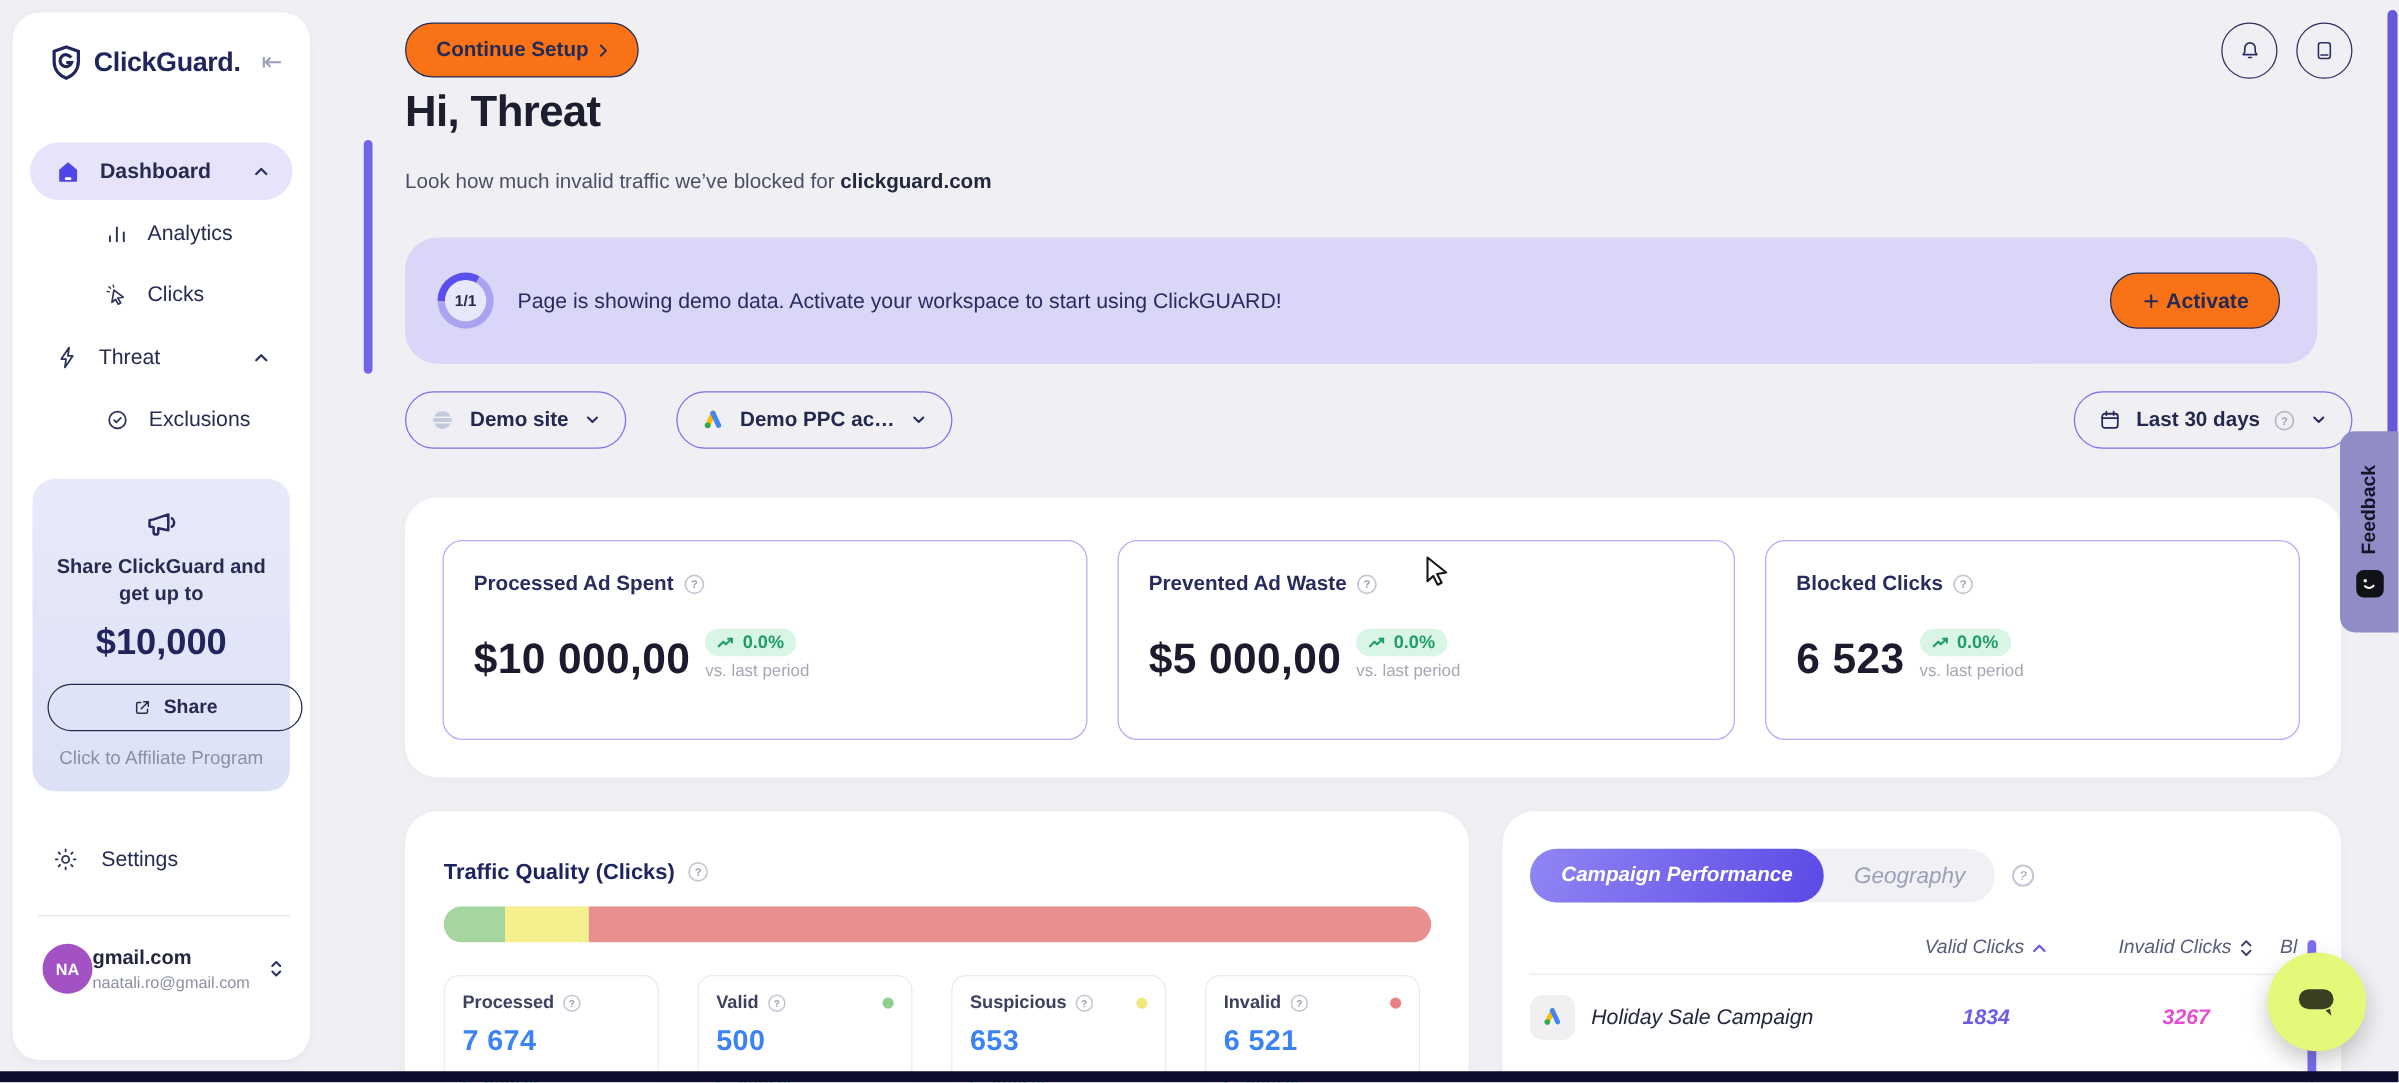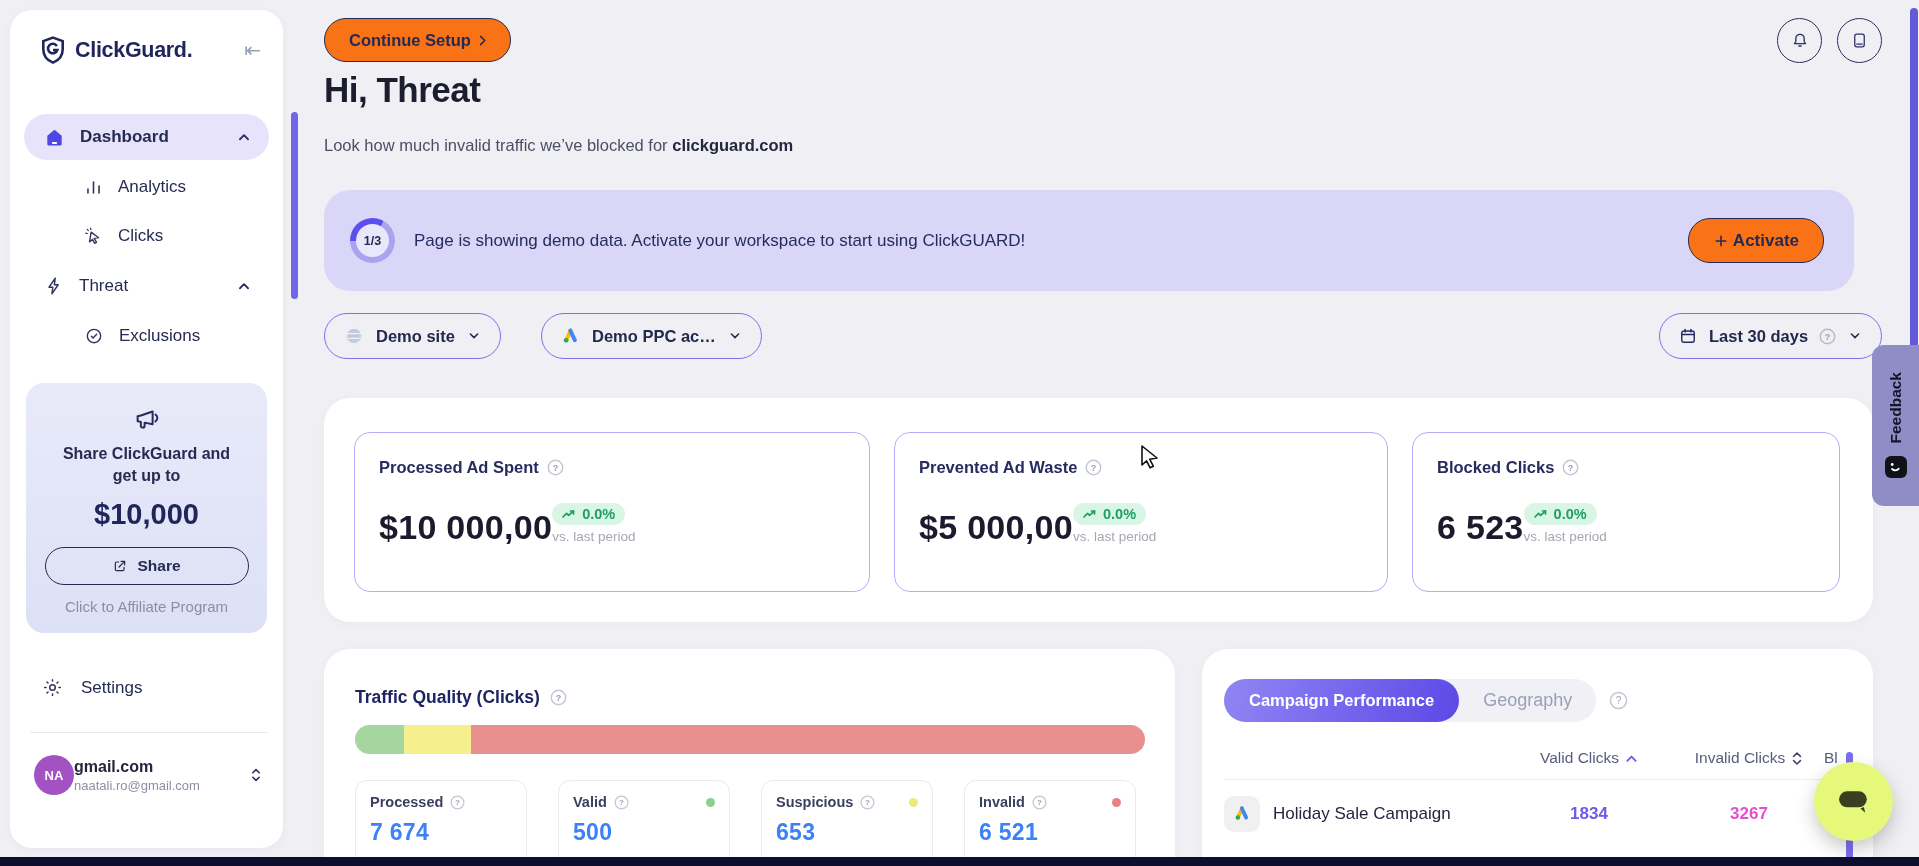--- a/index.html
+++ b/index.html
@@ -3,21 +3,21 @@
 <meta charset="utf-8">
 <style>
   * { margin:0; padding:0; box-sizing:border-box; }
   html,body { width:1919px; height:866px; }
   body { font-family:"Liberation Sans", sans-serif; background:#f0f0f4; overflow:hidden; }
   .page { position:relative; width:1919px; height:866px; background:#f0f0f4; overflow:hidden; }
   .abs { position:absolute; }
   svg { display:block; }
 
   
-  .sidebar { position:absolute; left:10px; top:10px; width:273px; height:838px;
+  .sidebar { position:absolute; left:10px; top:10px; width:238px; height:838px;
              background:#fff; border-radius:22px; box-shadow:0 2px 8px rgba(40,40,90,.05);
              display:flex; flex-direction:column; }
   .sb-head { display:flex; align-items:center; justify-content:space-between; padding:26px 22px 0 30px; }
   .brand { display:flex; align-items:center; gap:9px; }
   .brand-text { font-size:21.5px; font-weight:800; color:#20265c; letter-spacing:-.3px; }
   .collapse { font-size:20px; color:#9aa0b5; cursor:pointer; line-height:1; }
   .nav { margin-top:50px; padding:0 14px; }
   .nav-item { height:46px; border-radius:23px; display:flex; align-items:center; gap:15px;
               padding:0 16px 0 20px; font-size:17px; color:#262b52; font-weight:500; cursor:pointer; margin-bottom:5px; }
   .nav-item.active { background:#e6e3fb; font-weight:600; }
@@ -67,21 +67,21 @@
   .pill-site { left:324px; top:313px; }
   .pill-ppc  { left:541px; top:313px; }
   .pill-range{ left:1659px; top:313px; }
 
   
   .stats-wrap { left:324px; top:398px; width:1549px; height:224px; background:#fff; border-radius:26px;
                 padding:34px 0 0 30px; display:flex; gap:24px; box-shadow:0 2px 8px rgba(40,40,90,.04); }
   .stat-card { border:1.6px solid #b7aaf8; border-radius:16px; height:160px; padding:25px 24px 0; position:relative; }
   .sc-a { width:516px; } .sc-b { width:494px; } .sc-c { width:428px; }
   .stat-title { font-size:16.5px; color:#272b60; font-weight:600; display:flex; align-items:center; gap:8px; }
-  .stat-row { display:flex; align-items:flex-end; gap:0; margin-top:26px; }
+  .stat-row { display:flex; align-items:flex-end; gap:12px; margin-top:26px; }
   .stat-value { font-size:34px; font-weight:700; color:#1b1b2d; letter-spacing:.3px; line-height:1; }
   .delta-pill { background:#d9f5e6; color:#1f9e63; border-radius:12px; padding:3px 10px; font-size:14.5px;
                 font-weight:700; display:inline-flex; align-items:center; gap:6px; }
   .delta-caption { color:#a6a6b4; font-size:13.5px; margin-top:4px; }
 
   
   .traffic-card { left:324px; top:649px; width:851px; height:217px; background:#fff; border-radius:26px 26px 0 0;
                   padding:38px 28px 0 31px; box-shadow:0 2px 8px rgba(40,40,90,.04); }
   .tq-title { font-size:17.5px; font-weight:700; color:#1d2462; display:flex; align-items:center; gap:10px; }
   .tq-bar { margin-top:17px; height:29px; width:790px; border-radius:15px; display:flex; overflow:hidden; }
@@ -89,21 +89,21 @@
   .tq-cards { margin-top:26px; display:grid; grid-template-columns:repeat(4,172px); gap:31px; }
   .tq-card { border:1.5px solid #e9e9ef; border-radius:12px; padding:13px 14px 10px; height:110px; background:#fff; }
   .tq-label { font-size:14.5px; color:#3c3f5e; font-weight:600; display:flex; align-items:center; gap:7px; }
   .dot { width:9px; height:9px; border-radius:50%; margin-left:auto; }
   .dot-green { background:#8fce8f; } .dot-yellow { background:#f1e87c; } .dot-red { background:#ea8181; }
   .tq-value { font-size:23px; font-weight:800; color:#3b82f6; margin-top:9px; letter-spacing:.3px; }
   .tq-delta { margin-top:9px; color:#23a35f; font-size:15px; font-weight:700; display:flex; align-items:center; gap:4px; }
 
   
   .campaign-card { left:1202px; top:649px; width:671px; height:217px; background:#fff; border-radius:26px 26px 0 0;
-                   padding:30px 0 0 22px; box-shadow:0 2px 8px rgba(40,40,90,.04); }
+                   padding:30px 0 0 22px; box-shadow:0 2px 8px rgba(40,40,90,.04);font-style:italic; }
   .tabs { display:inline-flex; align-items:center; background:#f1f1f5; border-radius:23px; }
   .tab-active { height:43px; padding:0 25px; border-radius:23px; background:linear-gradient(110deg,#9186f4,#5b49e6);
                 color:#fff; font-size:16.5px; font-weight:600; display:flex; align-items:center; cursor:pointer; }
   .tab-idle { padding:0 24px; color:#9aa0b8; font-size:18px; cursor:pointer; }
   .tabs-help { margin-left:13px; }
   .tbl-head { margin-top:27px; display:flex; align-items:center; font-size:15.5px; color:#585c7d; font-weight:500; }
   .col-name { flex:0 0 280px; }
   .col-valid { flex:0 0 170px; text-align:center; display:flex; align-items:center; justify-content:center; gap:6px; }
   .col-invalid { flex:0 0 150px; text-align:center; display:flex; align-items:center; justify-content:center; gap:6px; }
   .col-bl { flex:1; color:#585c7d; }
@@ -277,21 +277,21 @@
         <path d="M8.5 16.5h7"></path>
       </svg>
     </span>
   </button>
 
   <h1 class="abs greeting">Hi, Threat</h1>
   <p class="abs subtitle"><span>Look how much invalid traffic we’ve blocked for </span><b>clickguard.com</b></p>
 
   <div class="abs banner">
     <div class="ring" style="background: conic-gradient(from -90deg, rgb(92, 79, 240) 0deg, rgb(92, 79, 240) 33.3%, rgb(170, 164, 240) 33.3%, rgb(170, 164, 240) 100%);">
-      <div class="ring-inner">1/3</div>
+      <div class="ring-inner">1/1</div>
     </div>
     <div class="banner-msg">Page is showing demo data. Activate your workspace to start using ClickGUARD!</div>
     <button class="btn-lime btn-activate">
       <span>
         <svg width="16" height="16" viewBox="0 0 20 20" stroke="#252a55" stroke-width="2" stroke-linecap="round">
             <path d="M10 4v12M4 10h12"></path>
           </svg>
       </span>
       <span>Activate</span>
     </button>

